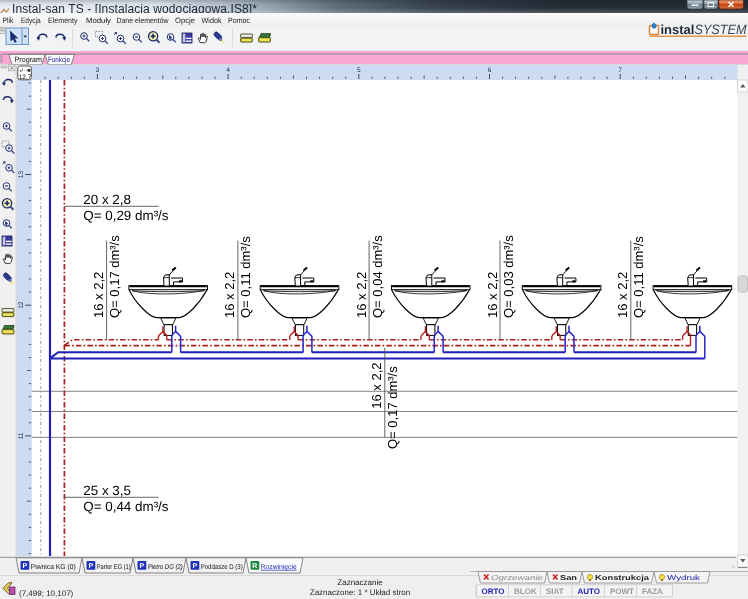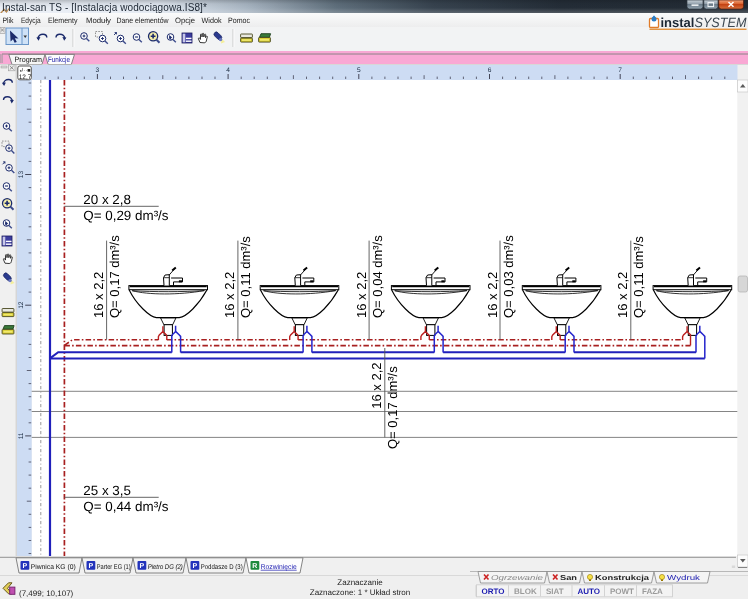--- a/index.html
+++ b/index.html
@@ -9,21 +9,21 @@
 </style></head><body>
 
 <div class="abs" style="left:0;top:0;width:748px;height:13px;
  background:linear-gradient(180deg,rgba(10,14,18,0.22) 0%,rgba(10,14,18,0.05) 30%,rgba(255,255,255,0) 60%,rgba(255,255,255,0.2) 100%),
  linear-gradient(90deg,#eaeef5 0%,#e0e7f0 21%,#a8b5c2 33%,#5f6f7c 45%,#37434f 58%,#242d37 75%,#222b34 100%)"></div>
 <div class="abs" style="left:0px;top:2px;width:10px;height:10px">
 <svg width="10" height="10">
       <path d="M0.5 7.5 L4 3.5 L6.5 6 L9 2.5" stroke="#b98a50" stroke-width="1.2" fill="none"></path>
       <path d="M1 8.5 H8.5" stroke="#8a7a68" stroke-width="0.8"></path>
     </svg></div>
-<div class="abs" style="left:2px;top:2px;font-size:10px;color:#1b2531;letter-spacing:0.1px">Instal-san TS - [Instalacja wodociągowa.IS8]*</div>
+<div class="abs" style="left:12px;top:2px;font-size:12px;color:#1b2531;letter-spacing:0.1px">Instal-san TS - [Instalacja wodociągowa.IS8]*</div>
 <svg class="abs" style="left:680px;top:0" width="68" height="13" viewBox="0 0 68 13">
 <defs>
 <linearGradient id="wbgray" x1="0" y1="0" x2="0" y2="1">
 <stop offset="0" stop-color="#c9d2d9"></stop>
         <stop offset="0.45" stop-color="#909ea9"></stop>
         <stop offset="0.5" stop-color="#6b7b88"></stop>
         <stop offset="1" stop-color="#95a5b1"></stop>
 </linearGradient>
 <linearGradient id="wbred" x1="0" y1="0" x2="0" y2="1">
 <stop offset="0" stop-color="#efa27a"></stop>
@@ -45,21 +45,21 @@
     <text x="2.5" y="23.2" textLength="11" lengthAdjust="spacingAndGlyphs">Plik</text>
     <text x="20.9" y="23.2" textLength="19.7" lengthAdjust="spacingAndGlyphs">Edycja</text>
     <text x="48.1" y="23.2" textLength="29.4" lengthAdjust="spacingAndGlyphs">Elementy</text>
     <text x="86" y="23.2" textLength="25" lengthAdjust="spacingAndGlyphs">Moduły</text>
     <text x="116.5" y="23.2" textLength="52" lengthAdjust="spacingAndGlyphs">Dane elementów</text>
     <text x="175" y="23.2" textLength="20" lengthAdjust="spacingAndGlyphs">Opcje</text>
     <text x="201.5" y="23.2" textLength="20" lengthAdjust="spacingAndGlyphs">Widok</text>
     <text x="228" y="23.2" textLength="22" lengthAdjust="spacingAndGlyphs">Pomoc</text>
   </svg>
 
-<div class="abs" style="left:648px;top:15px;width:100px;height:32px;z-index:6">
+<div class="abs" style="left:648px;top:22px;width:100px;height:32px;z-index:6">
 <svg width="100" height="15" viewBox="0 0 100 15">
 <rect x="1.5" y="3.5" width="9" height="9" rx="1" fill="#fff" stroke="#e07b28" stroke-width="1.3"></rect>
 <circle cx="6" cy="4" r="2.5" fill="#2d7dc2"></circle>
 <rect x="5.1" y="0.8" width="1.8" height="4.5" fill="#2d7dc2"></rect>
 <text x="12.5" y="12" font-family="Liberation Serif,serif" font-weight="bold" font-size="13px" fill="#1c2733">instal</text>
 <text x="46.5" y="12" font-family="Liberation Serif,serif" font-style="italic" font-size="13.5px" fill="#3c4750" textLength="52" lengthAdjust="spacingAndGlyphs">SYSTEM</text>
 <rect x="1.5" y="13.6" width="97" height="1.3" fill="#e08a30"></rect>
 </svg></div>
 
 <div class="abs" style="left:0;top:27px;width:748px;height:24px;background:#f2f3f4">

